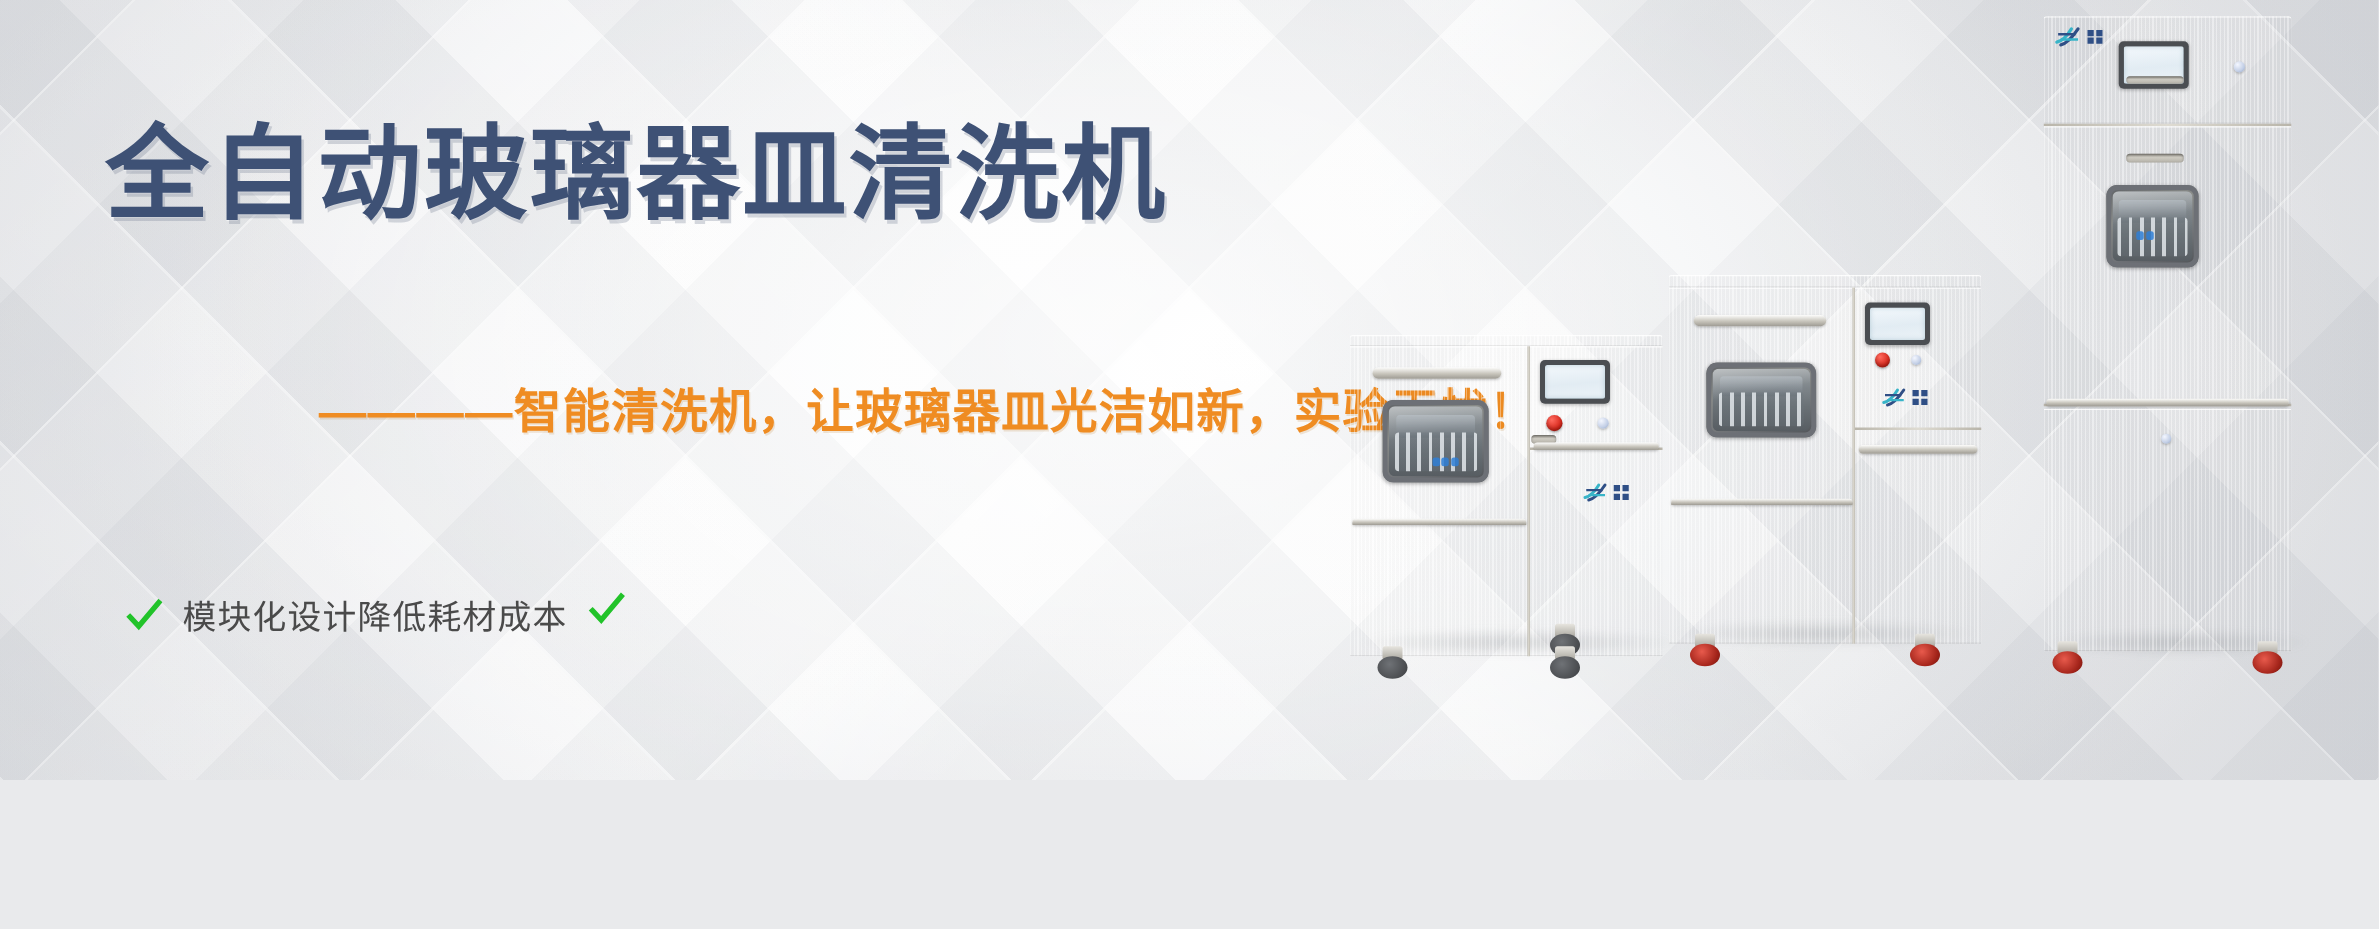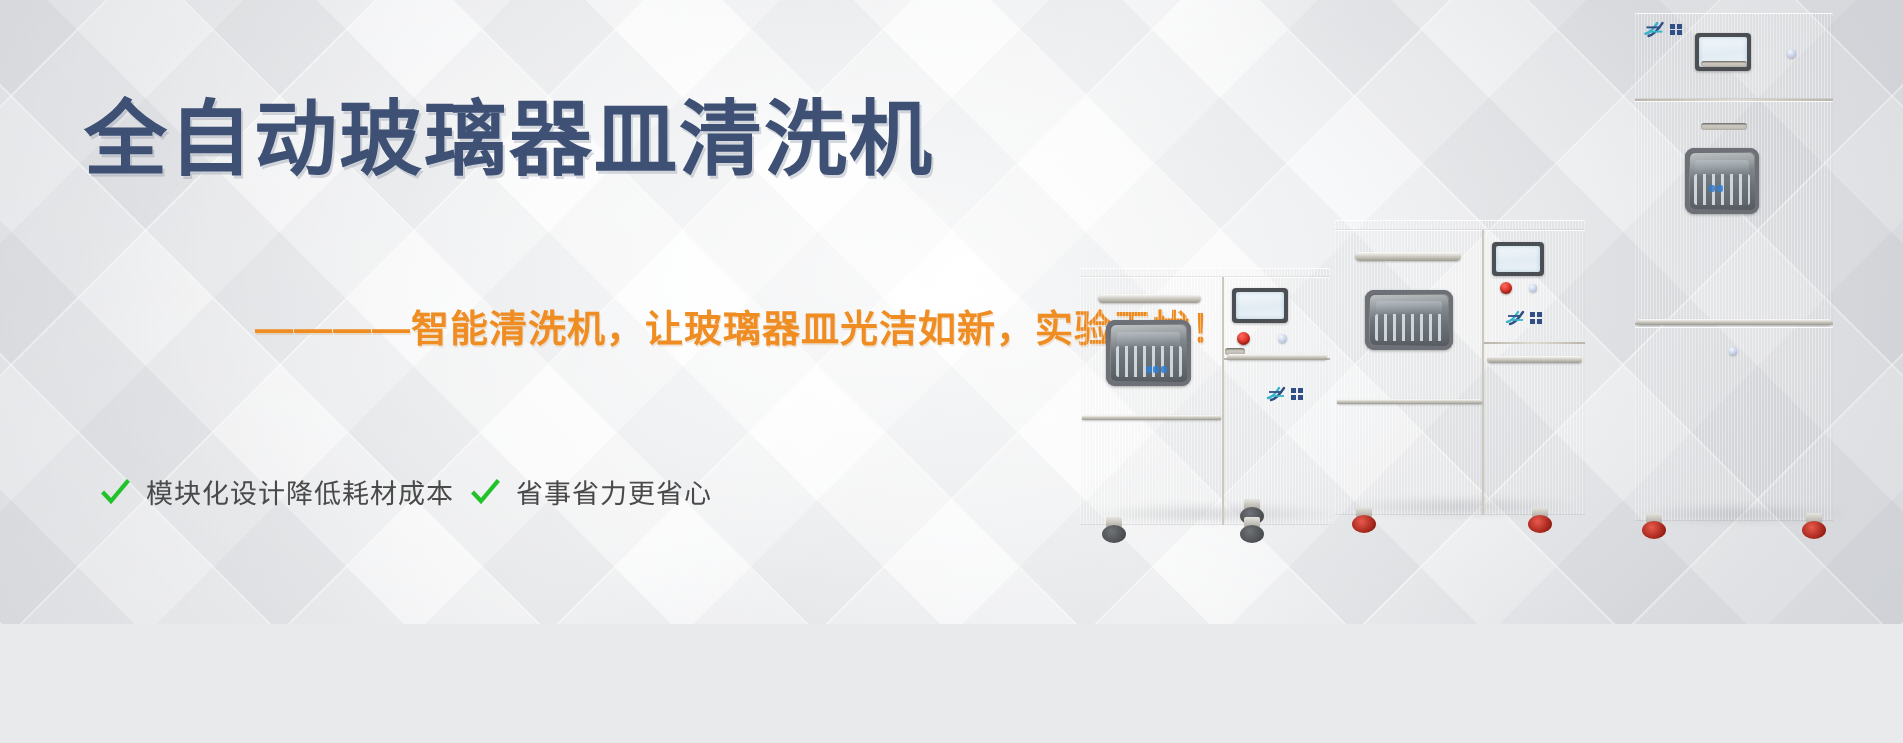--- a/index.html
+++ b/index.html
@@ -187,21 +187,20 @@
             </svg>
           </span>
           <span class="flabel">模块化设计降低耗材成本</span>
         </div>
         <div class="fitem">
           <span class="check">
             <svg width="30" height="30" viewBox="0 0 30 30">
               <path d="M4 15.5 L11 23 L27 4" fill="none" stroke="#22c32a" stroke-width="4.2" stroke-linecap="square" stroke-linejoin="miter"></path>
             </svg>
           </span>
-          <span class="flabel">省事省力更省心</span>
         </div>
       </div>
 
 
     </div>
   </div>
 
   <div class="machines">
 
     <div class="shadow-floor" style="left:-5px;bottom:218px;width:260px;height:22px;"></div>

